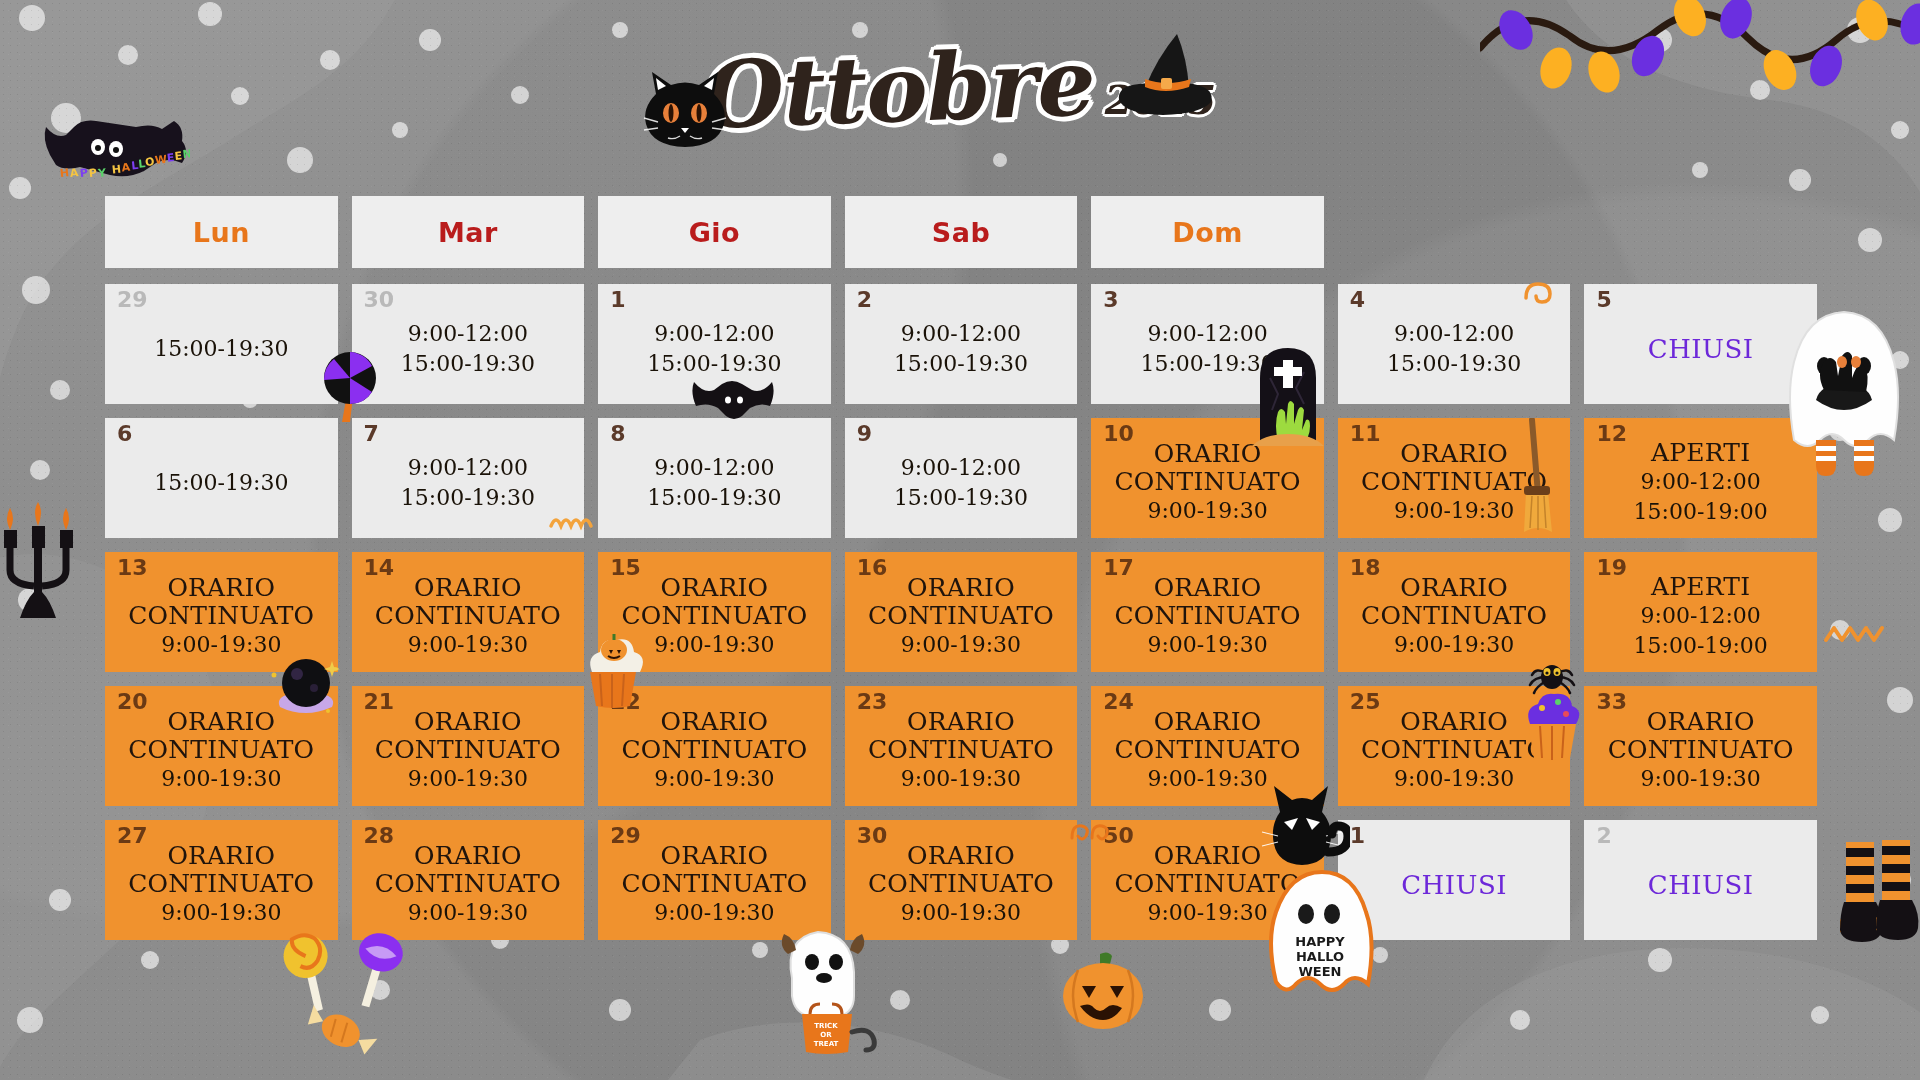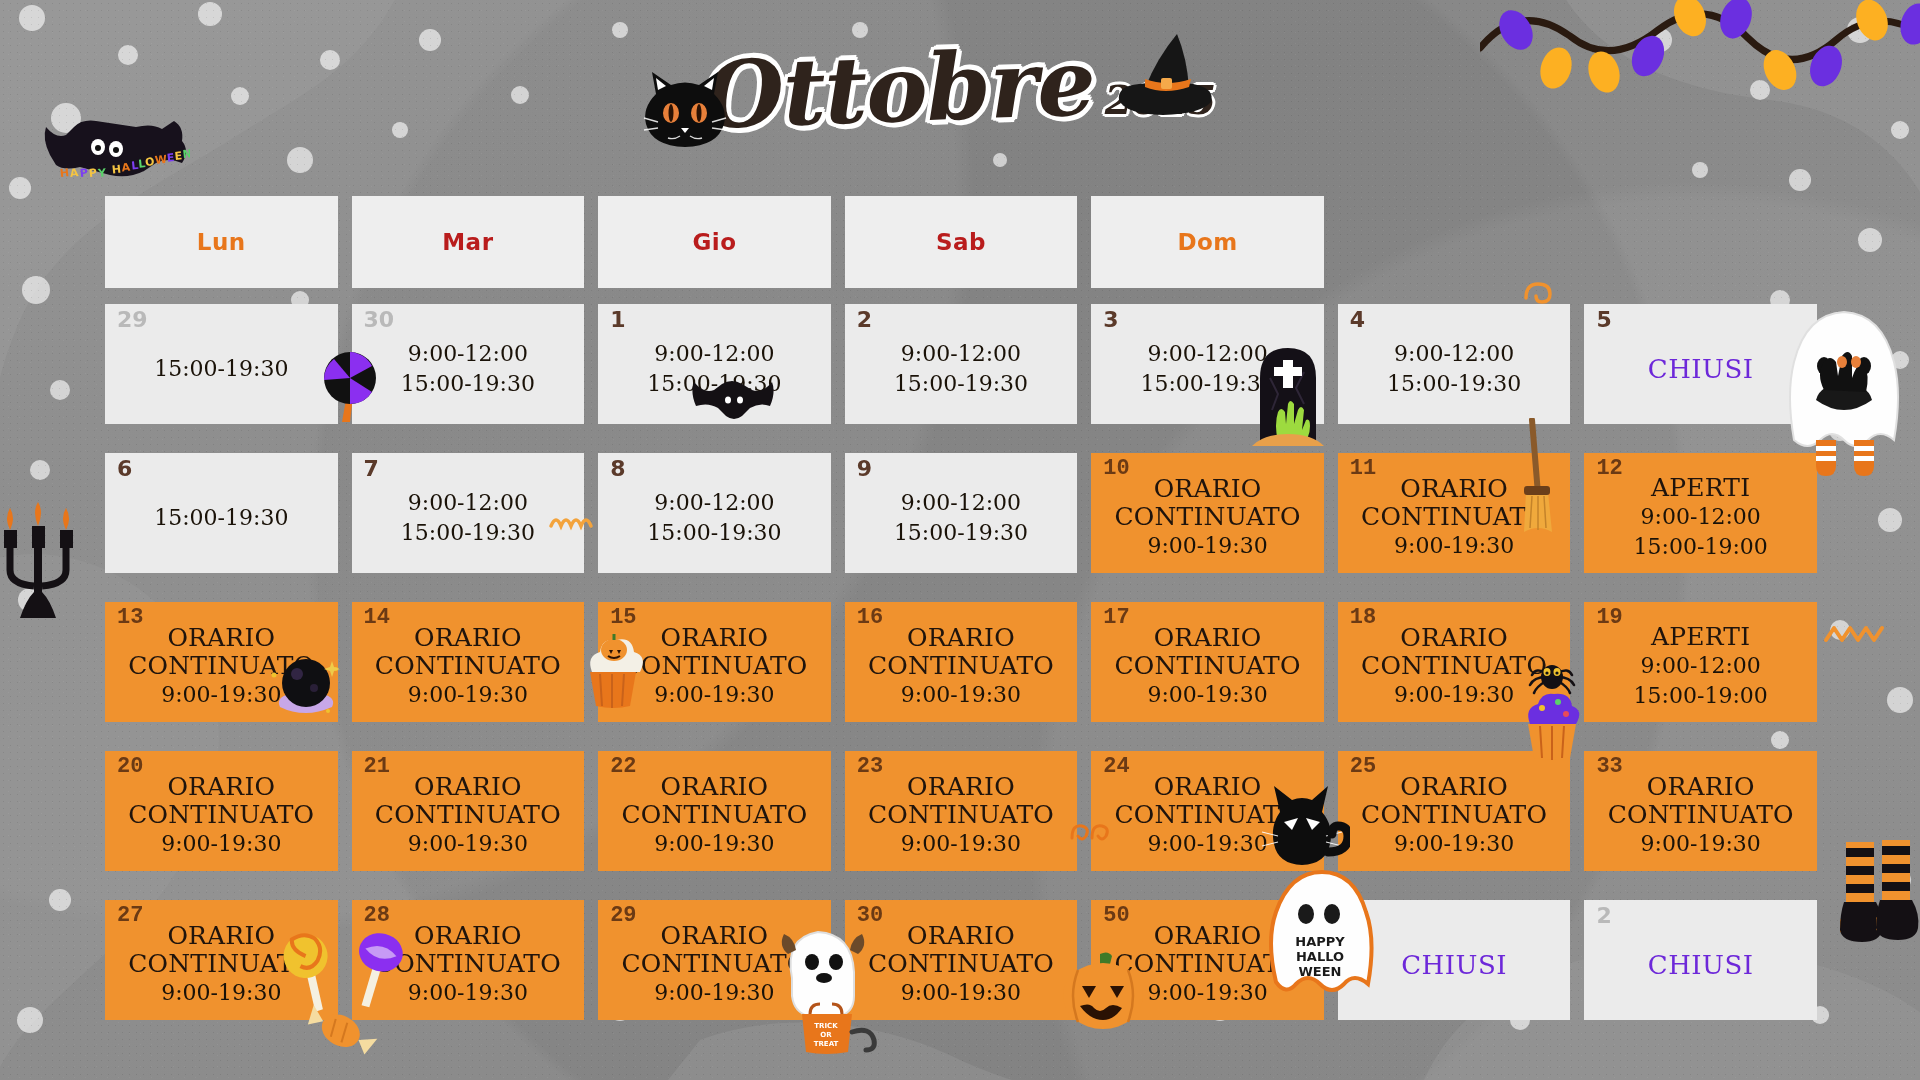--- a/index.html
+++ b/index.html
@@ -72,32 +72,32 @@
   #calendar {
     position: absolute;
     left: 105px; top: 196px;
     width: 1712px;
     z-index: 10;
   }
   .cal-row { display: grid; grid-template-columns: repeat(7, 1fr); gap: 14px; }
   #weekday-row { margin-bottom: 16px; }
   .weekday-cell {
     background: #eeeeee;
-    height: 92px;
+    height: 72px;
     display: flex; align-items: center; justify-content: center;
     font-family: "DejaVu Sans", sans-serif;
     font-weight: bold;
-    font-size: 23px;
+    font-size: 27px;
     letter-spacing: .5px;
     text-align: right;
   }
   .wd-brown  { color: #b91c1c; }
   .wd-orange { color: #e8761b; }
 
-  .week-row { margin-bottom: 29px; }
+  .week-row { margin-bottom: 14px; }
 
   .day-cell {
     position: relative;
     height: 120px;
     background: #ebebeb;
     padding: 6px 8px 4px 8px;
     display: flex; flex-direction: column;
     align-items: center; justify-content: center;
     overflow: visible;
   }
@@ -107,21 +107,21 @@
   .day-num {
     position: absolute;
     top: 5px; left: 12px;
     font-family: "DejaVu Sans", sans-serif;
     font-weight: bold;
     font-size: 22px;
     color: #5b3a2a;
     line-height: 1;
   }
   .day-cell.muted .day-num { color: #b9b9b9; }
-  .day-cell.orange .day-num { color: #6b3a14; font-family: Liberation Mono, monospace; }
+  .day-cell.orange .day-num { color: #6b3a14; }
 
   .cell-body {
     display: flex; flex-direction: column;
     align-items: center; justify-content: center;
     width: 100%;
     margin-top: 8px;
   }
   .cell-label {
     font-family: "DejaVu Serif", serif;
     font-size: 25px;

